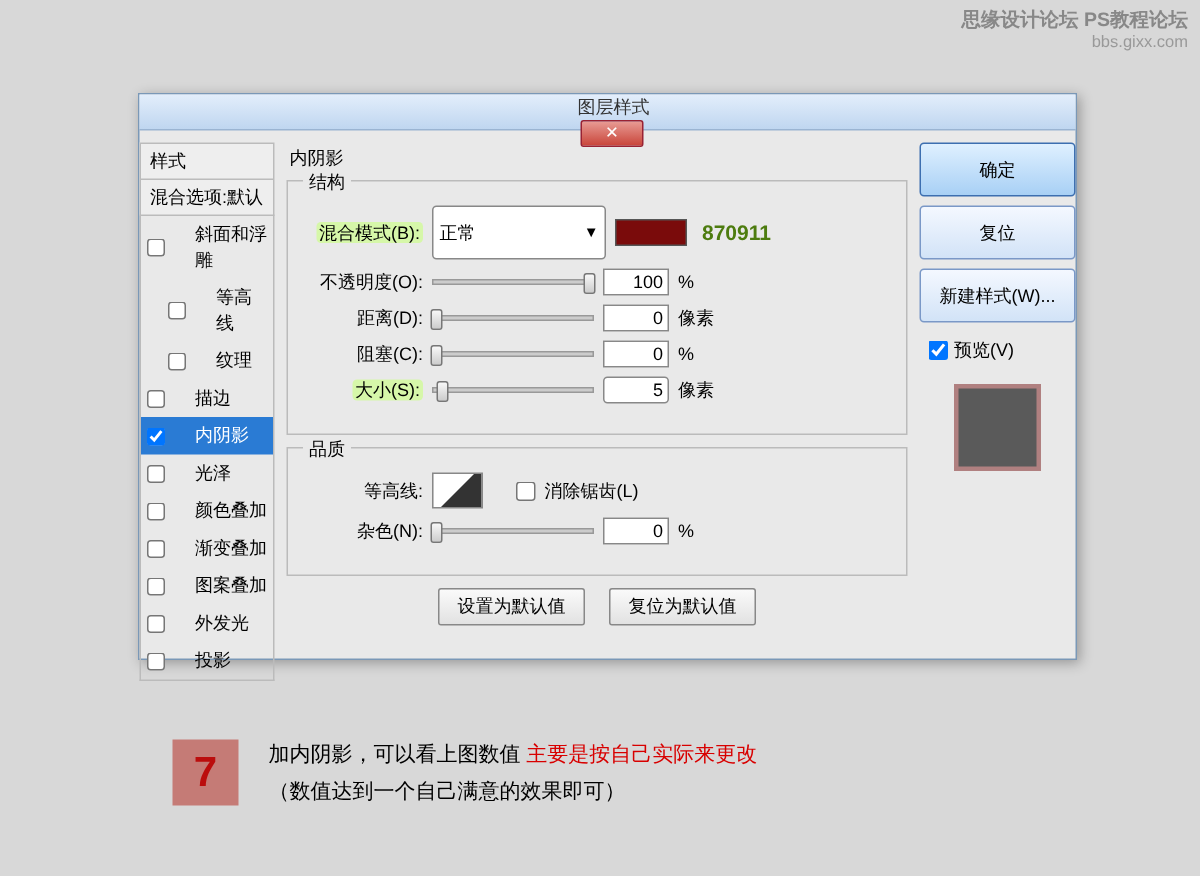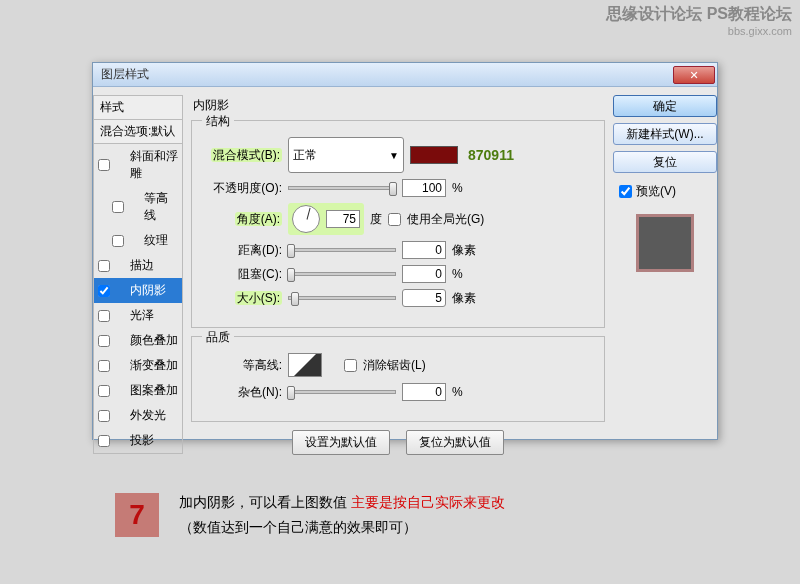--- a/index.html
+++ b/index.html
@@ -1,21 +1,21 @@
 <!DOCTYPE html>
 <html><head>
 <meta charset="utf-8">
 <style>
   * { box-sizing: border-box; margin: 0; padding: 0; font-family: "Microsoft YaHei", SimSun, Arial, sans-serif; }
   body { background: #d8d8d8; width: 800px; height: 584px; overflow: hidden; position: relative; }
   .watermark-top { position: absolute; top: 4px; right: 8px; font-size: 11px; color: #999; text-align: right; }
-  .watermark-top .line1 { font-weight: bold; color: #888; font-size: 16px; }
+  .watermark-top .line1 { font-weight: bold; color: #888; font-size: 13px; }
 
   .dialog { position: absolute; top: 62px; left: 92px; width: 626px; height: 378px; background: #e9e9e9; border: 1px solid #7a98b7; box-shadow: 2px 2px 8px rgba(0,0,0,0.3); }
-  .titlebar { height: 24px; background: linear-gradient(#e3eefb, #bfd6f0); border-bottom: 1px solid #9ab4d2; display: flex; align-items: center; padding-left: 8px; justify-content: space-between; }
+  .titlebar { height: 24px; background: linear-gradient(#e3eefb, #bfd6f0); border-bottom: 1px solid #9ab4d2; display: flex; align-items: center; padding-left: 8px; justify-content: space-between; flex-direction: column; }
   .titlebar .title { font-size: 12px; color: #333; }
   .closebtn { width: 42px; height: 18px; background: linear-gradient(#e89b94,#c9453a); border: 1px solid #923; color: #fff; font-size: 11px; text-align: center; line-height: 16px; margin-right: 2px; border-radius: 2px; }
 
   .body { display: flex; height: calc(100% - 24px); padding: 8px 0; gap: 8px; }
 
   .left { width: 90px; font-size: 12px; }
   .left .hdr { border: 1px solid #bbb; padding: 3px 6px; background: #eee; }
   .left .sub { border: 1px solid #bbb; border-top: none; padding: 3px 6px; background: #eee; }
   .left ul { list-style: none; border: 1px solid #bbb; border-top: none; }
   .left li { padding: 4px 4px; display: flex; align-items: center; gap: 20px; cursor: pointer; }
@@ -38,21 +38,21 @@
   .slider .thumb { position: absolute; top: -5px; width: 8px; height: 14px; background: linear-gradient(#f8f8f8,#ccc); border: 1px solid #777; border-radius: 2px; }
   .numinput { width: 44px; height: 18px; border: 1px solid #888; background: #fff; text-align: right; padding-right: 3px; font-size: 12px; line-height:16px; }
   .angle-dial { width: 28px; height: 28px; border: 1px solid #888; border-radius: 50%; background: #fff; position: relative; display:inline-block; }
   .angle-dial .needle { position: absolute; width: 12px; height: 1px; background: #333; top: 13px; left: 14px; transform-origin: left center; transform: rotate(-75deg); }
   .contour-swatch { width: 34px; height: 24px; border: 1px solid #888; background: linear-gradient(135deg,#fff 49%,#333 51%); }
 
   .btnrow { display: flex; gap: 16px; justify-content: center; margin-top: 8px; }
   .btn { border: 1px solid #888; background: linear-gradient(#fafafa,#e2e2e2); padding: 3px 12px; font-size: 12px; border-radius: 2px; cursor: pointer; }
 
   .right { width: 104px; font-size: 12px; display: flex; flex-direction: column; gap: 6px; align-items: stretch; }
-  .rbtn { height: 22px; border: 1px solid #7a98c7; background: linear-gradient(#f4f8ff,#d2e3f7); font-size: 12px; border-radius: 3px; cursor: pointer; }
+  .rbtn { height: 36px; border: 1px solid #7a98c7; background: linear-gradient(#f4f8ff,#d2e3f7); font-size: 12px; border-radius: 3px; cursor: pointer; }
   .rbtn.primary { border: 1px solid #3d6fb0; background: linear-gradient(#dff0ff,#a8d0f5); }
   .preview-check { display:flex; align-items:center; gap:4px; margin-top:4px; margin-left:6px;}
   .preview-swatch { width: 58px; height: 58px; background: #5a5a5a; border: 3px solid #b08080; margin: 8px auto 0; }
 
   .caption-block { position: absolute; top: 490px; left: 115px; display: flex; align-items: center; gap: 20px; }
   .step-num { width: 44px; height: 44px; background: #c57b76; color: #bb0d0d; font-size: 28px; font-weight: bold; display: flex; align-items: center; justify-content: center; }
   .caption-text { font-size: 14px; line-height: 1.8; }
   .caption-text .red { color: #d80000; }
 </style>
 </head>
@@ -138,32 +138,20 @@
 
         <div class="row">
           <span class="rowlabel">不透明度(O):</span>
           <div class="slider" style="width:108px">
               <div class="thumb" style="left:100px"></div>
             </div>
           <div class="numinput">100</div>
           <span>%</span>
         </div>
 
-        <div class="row">
-          <span class="rowlabel"><span class="hl-green">角度(A):</span></span>
-          <span class="hl-green" style="display:flex;align-items:center;gap:6px;padding:2px 4px;">
-            <span class="angle-dial">
-                <span class="needle"></span>
-              </span>
-            <div class="numinput" style="width:34px">75</div>
-          </span>
-          <span>度</span>
-          <input type="checkbox" style="">
-          <span>使用全局光(G)</span>
-        </div>
 
         <div class="row">
           <span class="rowlabel">距离(D):</span>
           <div class="slider" style="width:108px">
               <div class="thumb" style="left:-2px"></div>
             </div>
           <div class="numinput">0</div>
           <span>像素</span>
         </div>
 
@@ -206,22 +194,22 @@
       </div>
 
       <div class="btnrow">
         <button class="btn">设置为默认值</button>
         <button class="btn">复位为默认值</button>
       </div>
     </div>
 
     <div class="right">
       <button class="rbtn primary">确定</button>
+      <button class="rbtn">复位</button>
       <button class="rbtn">新建样式(W)...</button>
-      <button class="rbtn">复位</button>
       <div class="preview-check">
         <input type="checkbox" checked="" style="">
         <span>预览(V)</span>
       </div>
       <div class="preview-swatch"></div>
     </div>
   </div>
 </div>
 
 <div class="caption-block">

